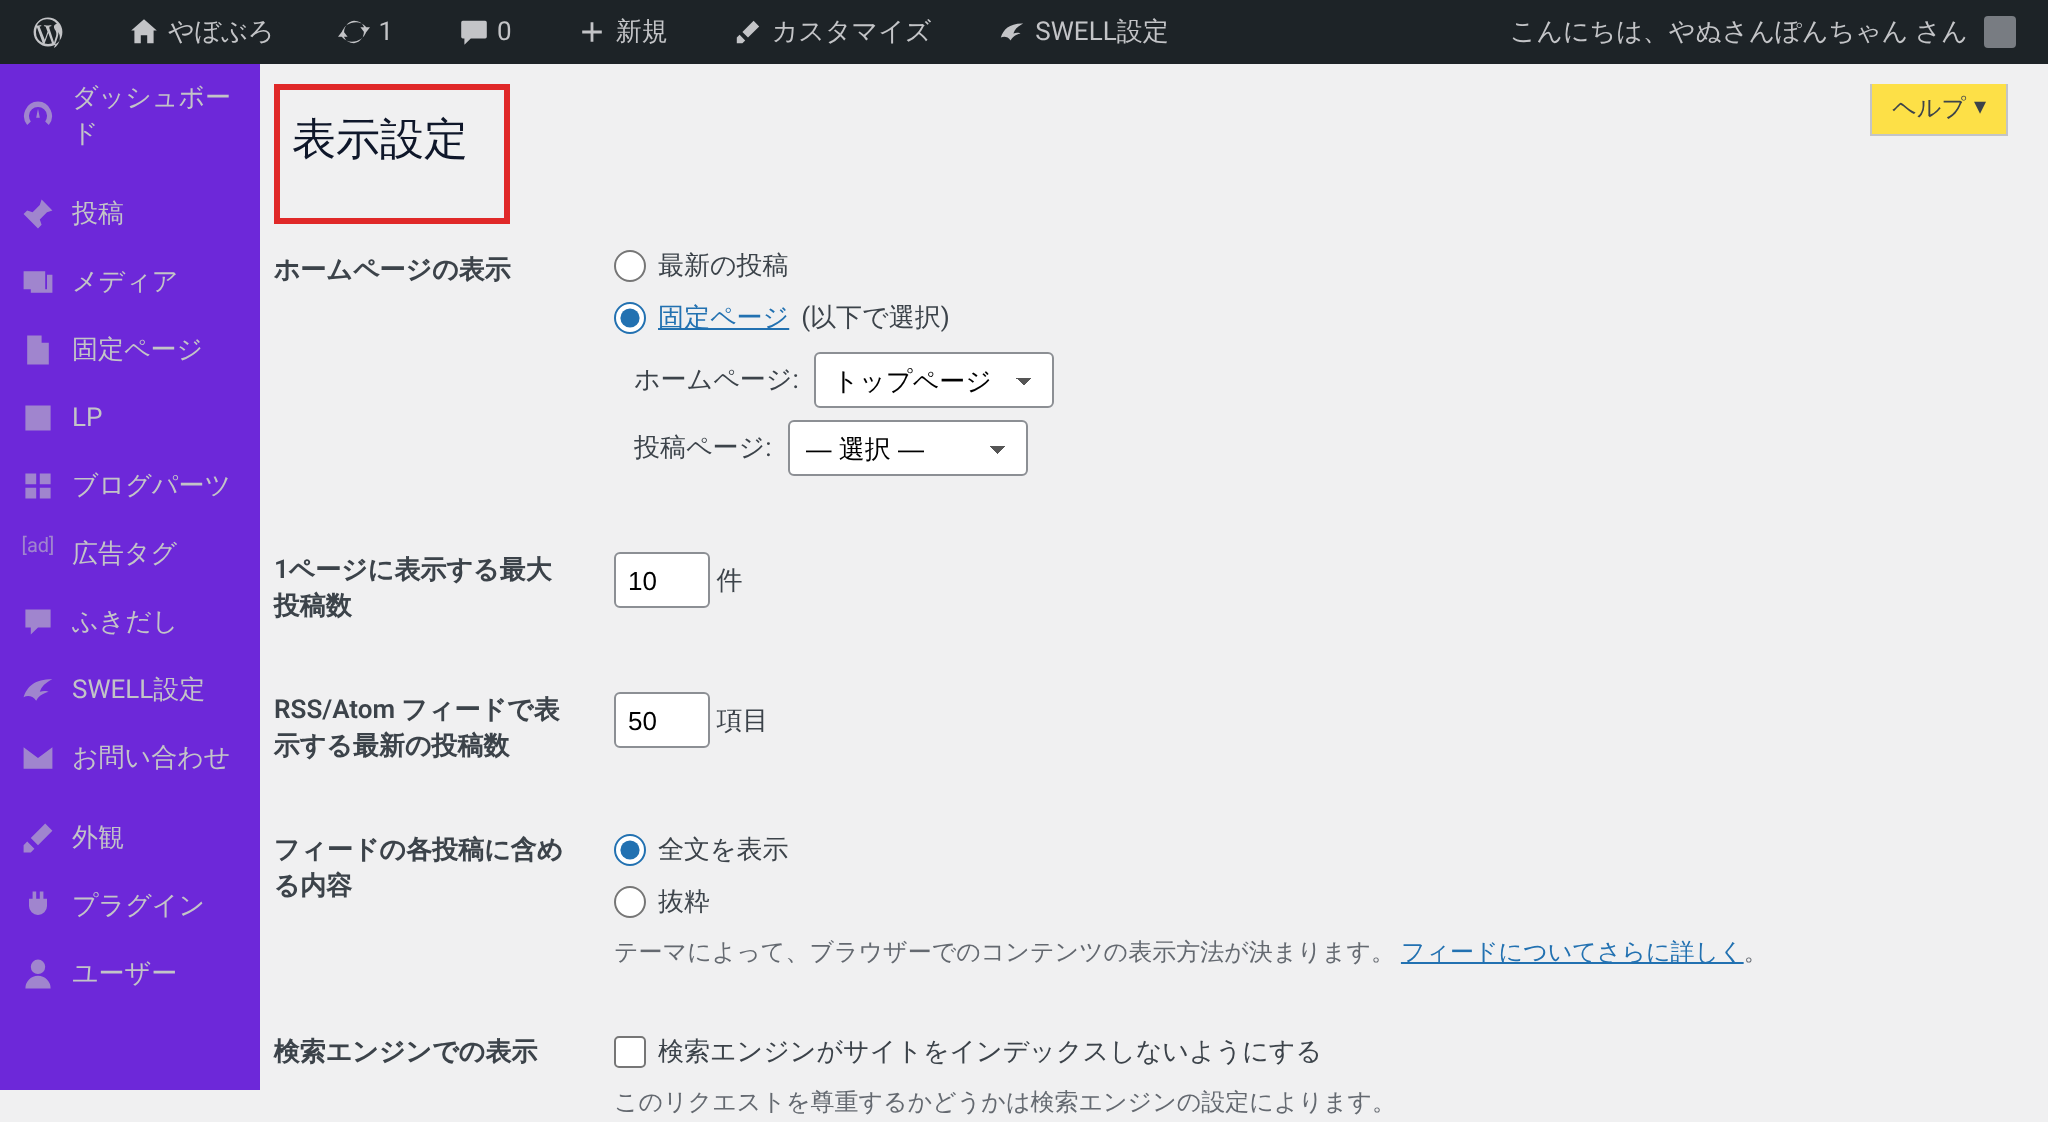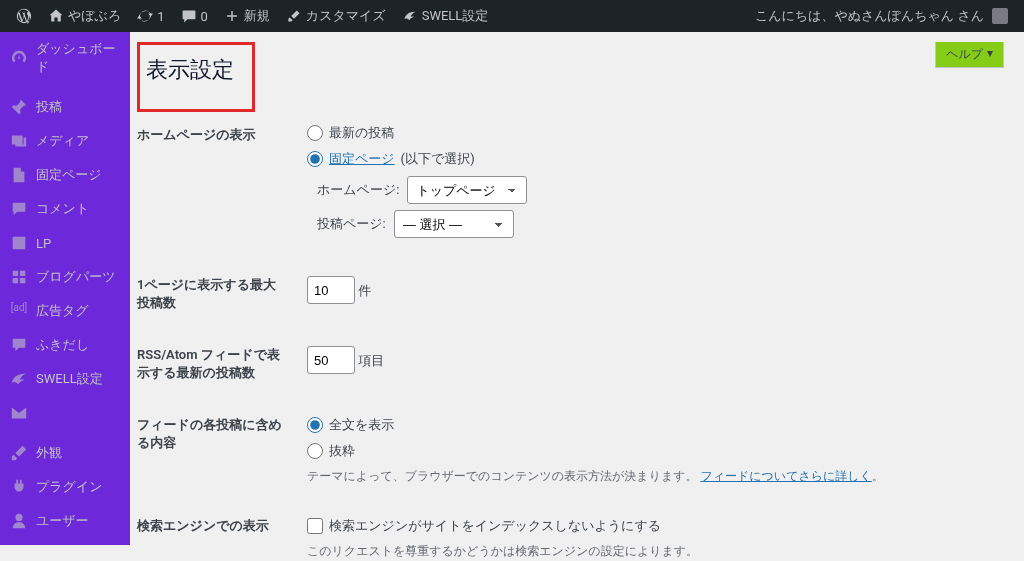--- a/index.html
+++ b/index.html
@@ -8,21 +8,21 @@
   font-size: 13px;
   color: #3c434a;
   background: #f0f0f1;
 }
 
 #adminbar {
   height:32px; background:#1d2327; color:#c3c4c7;
   display:flex; align-items:center; justify-content:space-between;
   font-size:13px; padding:0 8px; position:fixed; top:0; left:0; right:0; z-index:100;
 }
-.ab-left, .ab-right { display:flex; align-items:flex-end; gap:0; }
+.ab-left, .ab-right { display:flex; align-items:flex-end; gap:16px; }
 .ab-item {
   display:inline-flex; align-items:center; gap:4px;
   padding:0 8px; height:32px; cursor:pointer; color:#c3c4c7; text-decoration:none;
 }
 .ab-icon { display:inline-flex; width:16px; height:16px; align-items:center; justify-content:center; }
 .ab-avatar { width:16px;height:16px;background:#787c82;border-radius:2px;margin-left:4px;display:inline-block;}
 
 #adminmenu {
   position:fixed; top:32px; left:0; bottom:16px; width:130px;
   background:#6d28d9; color:#c3c4c7; overflow-y:auto;
@@ -37,21 +37,21 @@
 #wpbody {
   margin-left:117px; margin-top:32px; padding:10px 20px 40px 20px;
 }
 .page-title {
   font-size:22px; font-weight:400; color:#0f172a; padding:8px 0 4px 0;
   margin-bottom:14px;
 }
 .title-wrap { display:inline-block; border:3px solid #e02828; padding:2px 18px 6px 6px;}
 .help-tab {
   position:absolute; right:20px; top:42px;
-  background:#84cc16; border:1px solid #c3c4c7; border-top:none;
+  background:#fde047; border:1px solid #c3c4c7; border-top:none;
   padding:4px 10px; font-size:12px; cursor:pointer;
   display:inline-flex;gap:4px;
 }
 .form-table { width:100%; border-collapse:collapse; }
 .form-table th {
   width:160px; text-align:left; vertical-align:top; padding:14px 10px 14px 0;
   font-weight:600; font-size:13px;
 }
 .form-table td { padding:12px 10px; vertical-align:top; font-size:13px; }
 .form-table tr + tr th, .form-table tr + tr td { padding-top:20px; }
@@ -176,28 +176,20 @@
     <span class="menu-icon">
         <svg viewBox="0 0 20 20" width="18" height="18">
           <path d="M4 2h8l4 4v12H4zM12 2v4h4"></path>
         </svg>
       </span>
     <span>固定ページ</span>
   </div>
   <div class="menu-top">
     <span class="menu-icon">
         <svg viewBox="0 0 20 20" width="18" height="18">
-          <path d="M3 3h14v10H8l-4 4v-4H3z"></path>
-        </svg>
-      </span>
-    <span>コメント</span>
-  </div>
-  <div class="menu-top">
-    <span class="menu-icon">
-        <svg viewBox="0 0 20 20" width="18" height="18">
           <path d="M3 3h14v14H3zM3 7h14"></path>
         </svg>
       </span>
     <span>LP</span>
   </div>
   <div class="menu-top">
     <span class="menu-icon">
         <svg viewBox="0 0 20 20" width="18" height="18">
           <path d="M3 3h6v6H3zm8 0h6v6h-6zM3 11h6v6H3zm8 0h6v6h-6z"></path>
         </svg>
@@ -225,20 +217,21 @@
         </svg>
       </span>
     <span>SWELL設定</span>
   </div>
   <div class="menu-top">
     <span class="menu-icon">
         <svg viewBox="0 0 20 20" width="18" height="18">
           <path d="M2 4h16v12H2zM2 4l8 6 8-6"></path>
         </svg>
       </span>
+    <span>お問い合わせ</span>
   </div>
   <div class="menu-sep"></div>
   <div class="menu-top">
     <span class="menu-icon">
         <svg viewBox="0 0 20 20" width="18" height="18">
           <path d="M14 2l4 4-8 8-4-4zM4 12l4 4-2 2H2v-4z"></path>
         </svg>
       </span>
     <span>外観</span>
   </div>

